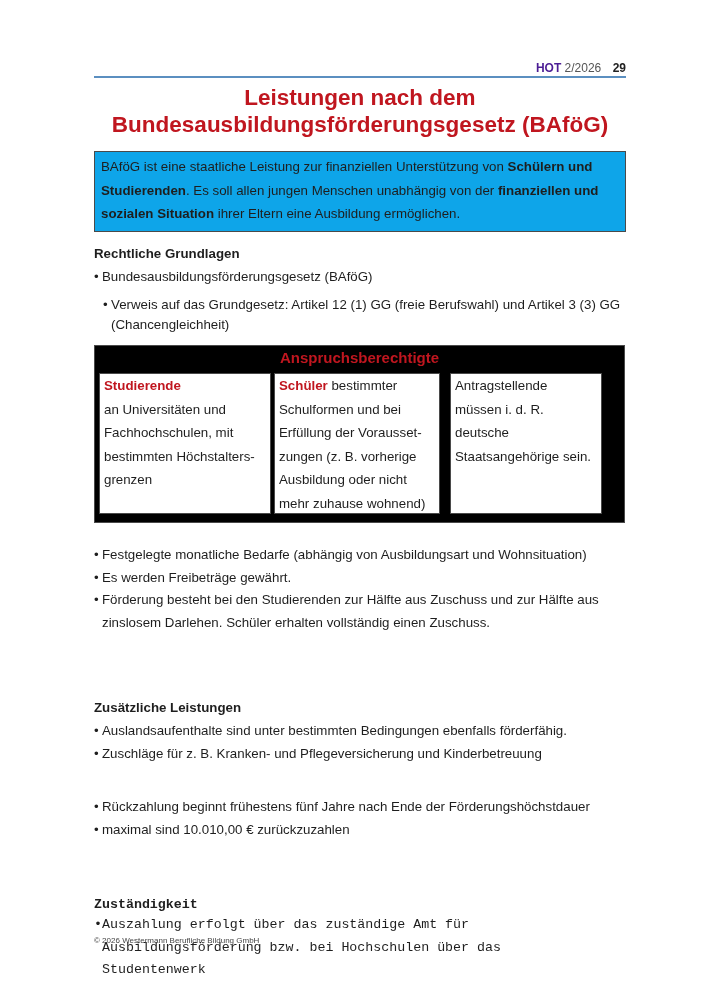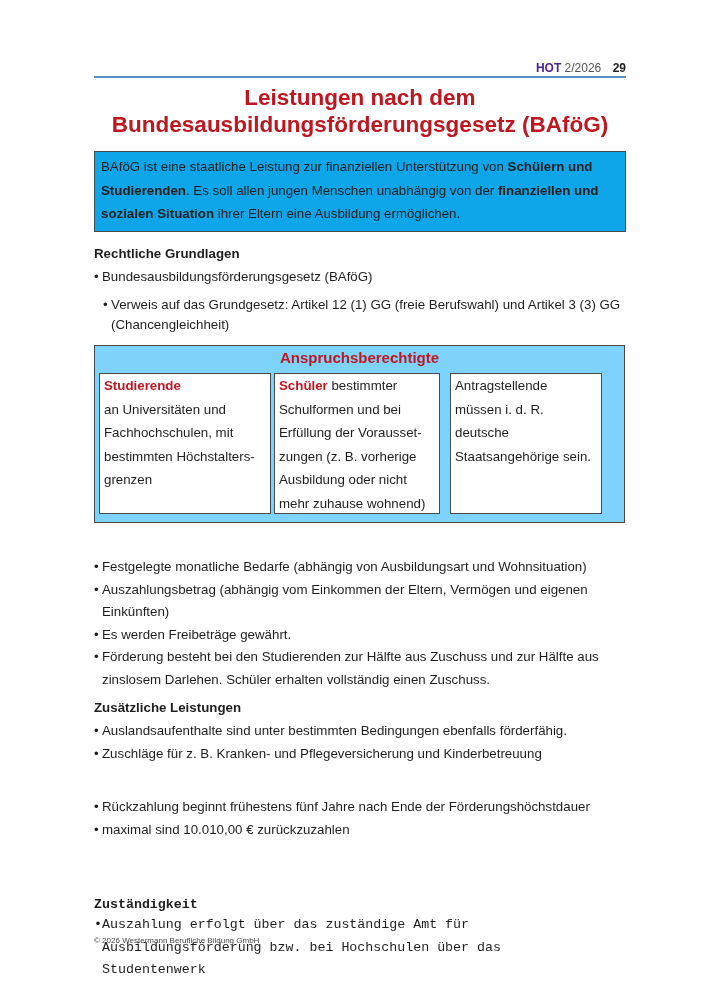--- a/index.html
+++ b/index.html
@@ -8,21 +8,21 @@
   .header .brand { color: #4c1d95; font-weight: bold; font-style: normal; }
   .header .issue { color: #555; }
   .header .pnum { font-weight: bold; margin-left: 8px; color: #222; }
   h1 { position: absolute; left: 94px; top: 84px; width: 532px; margin: 0; text-align: center; color: #c0161f; font-size: 22.5px; line-height: 27px; font-weight: bold; }
   .intro { position: absolute; left: 94px; top: 151px; width: 518px; padding: 3px 6px 5px 6px; background: #0ea5e9; border: 1.5px solid #4a4a4a; font-size: 13.3px; line-height: 23.5px; }
   .section { position: absolute; left: 94px; width: 540px; font-size: 13.3px; }
   .section h2 { margin: 0; font-size: 13.3px; font-weight: bold; line-height: 18px; }
   .bl { position: relative; padding-left: 8px; line-height: 22.5px; }
   .bl::before { content: "\2022"; position: absolute; left: 0; top: 0; }
   .tight { line-height: 20px; margin-left: 9px; }
-  .green { position: absolute; left: 94px; top: 345px; width: 529px; height: 176px; background: #7dd3fc; border: 1.5px solid #4a4a4a; }
+  .green { position: absolute; left: 94px; top: 345px; width: 529px; height: 176px; background: #000000; border: 1.5px solid #4a4a4a; }
   .green .gtitle { position: absolute; left: 0; top: 2px; width: 100%; text-align: center; color: #c0161f; font-weight: bold; font-size: 15px; line-height: 20px; }
   .cell { position: absolute; top: 27px; height: 141px; background: #fff; border: 1.5px solid #4a4a4a; font-size: 13.3px; line-height: 23.5px; padding: 0 4px; box-sizing: border-box; }
   .red { color: #c0161f; font-weight: bold; }
   .footer { position: absolute; left: 94px; top: 936px; font-size: 8px; color: #444; }
 </style>
 </head>
 <body>
 
 <div class="header">
   <span class="brand">HOT</span>
@@ -53,23 +53,22 @@
   </div>
   <div class="cell" style="left:179px;width:166px;">
     <span class="red">Schüler</span><span> bestimmter Schulformen und bei Erfüllung der Vorausset-zungen (z. B. vorherige Ausbildung oder nicht mehr zuhause wohnend)</span>
   </div>
   <div class="cell" style="left:355px;width:152px;">
     <span>Antragstellende müssen i. d. R. deutsche Staatsangehörige sein.</span>
   </div>
 </div>
 
 <div class="section" style="top:535px;">
-  <div style="margin-top:21px;width:525px;">
+  <div style="margin-top:9px;width:525px;">
     <div class="bl">Festgelegte monatliche Bedarfe (abhängig von Ausbildungsart und Wohnsituation)</div>
-    <div class="bl">Auszahlungsbetrag (abhängig vom Einkommen der Eltern, Vermögen und eigenen Einkünften)</div>
     <div class="bl">Es werden Freibeträge gewährt.</div>
     <div class="bl">Förderung besteht bei den Studierenden zur Hälfte aus Zuschuss und zur Hälfte aus zinslosem Darlehen. Schüler erhalten vollständig einen Zuschuss.</div>
   </div>
 </div>
 
 <div class="section" style="top:699px;">
   <h2>Zusätzliche Leistungen</h2>
   <div style="margin-top:3px;">
     <div class="bl">Auslandsaufenthalte sind unter bestimmten Bedingungen ebenfalls förderfähig.</div>
     <div class="bl">Zuschläge für z. B. Kranken- und Pflegeversicherung und Kinderbetreuung</div>

